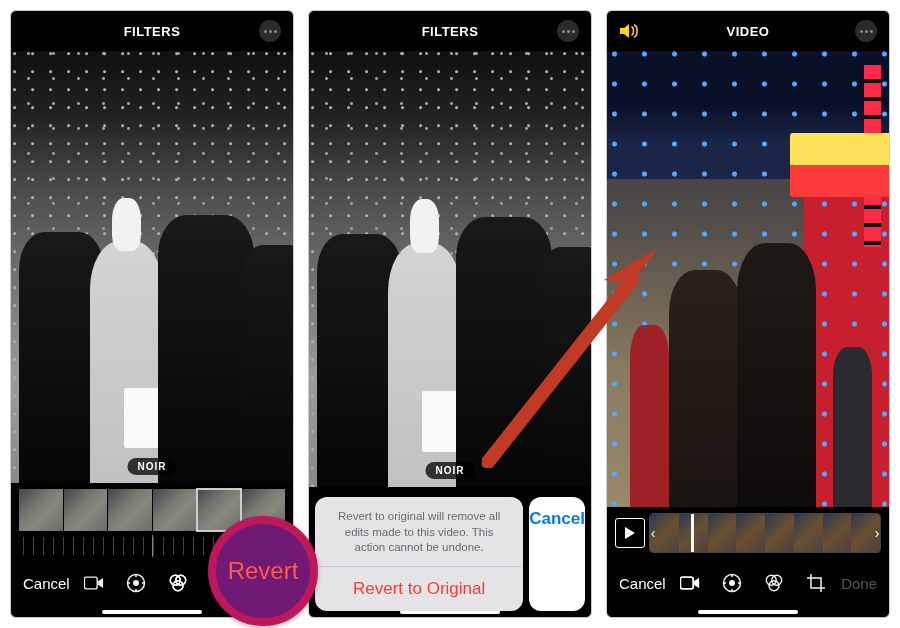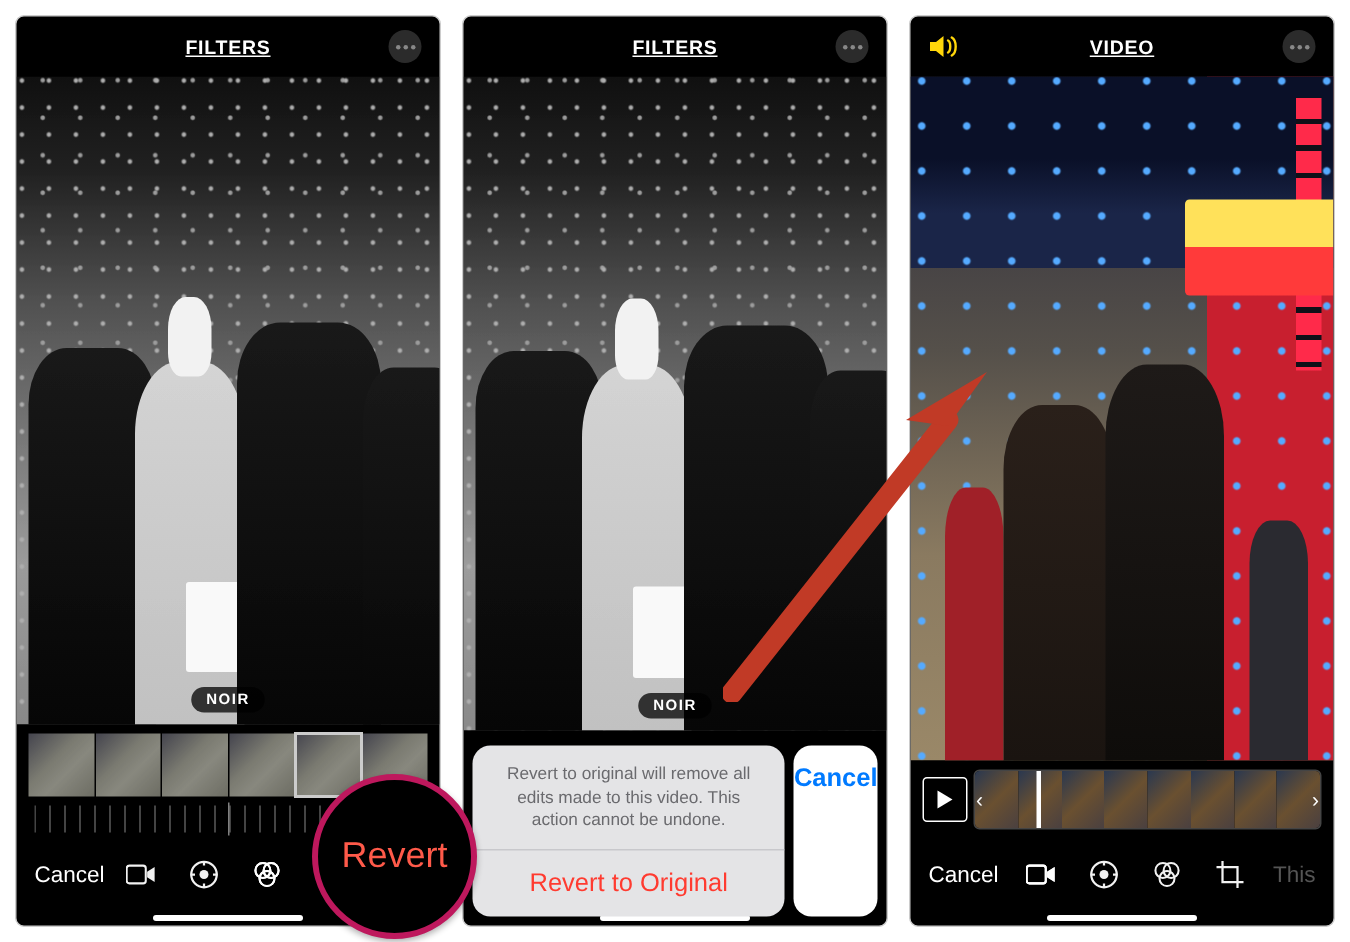--- a/index.html
+++ b/index.html
@@ -30,21 +30,20 @@
   .topbar {
     height: 40px;
     display: flex;
     align-items: center;
     justify-content: center;
     position: relative;
     color: #fff;
     font-size: 13px;
     font-weight: 600;
     letter-spacing: 0.5px;
-    text-decoration: underline;
   }
   .topbar .left-icon {
     position: absolute; left: 12px;
   }
   .topbar .right-icon {
     position: absolute; right: 12px;
     width: 22px; height: 22px;
     border-radius: 50%;
     background: #2b2b2b;
     display: flex; align-items: center; justify-content: center;
@@ -207,22 +206,22 @@
   .thumbs3::after  { right:-2px; content:"›"; }
   .thumbs3 .playhead {
     position:absolute; left:18%; top:-3px; bottom:-3px; width:3px; background:#fff; border-radius:2px;
   }
 
   
   .revert-circle {
     position:absolute;
     width: 110px; height: 110px;
     border-radius: 50%;
-    background: #000000;
-    border: 4px solid #be185d;
+    background: #701a75;
+    border: 8px solid #be185d;
     box-shadow: 0 2px 4px rgba(0,0,0,0.3);
     display:flex; align-items:center; justify-content:center;
     color: #ff5a4a;
     font-size: 24px; font-weight: 500;
     left: 208px; bottom: 2px;
     z-index: 50;
   }
 
   
   .arrow {
@@ -395,21 +394,21 @@
               <circle cx="14" cy="7" r="5.5" fill="none" stroke="#fff" stroke-width="1.5"></circle>
               <circle cx="11" cy="13" r="5.5" fill="none" stroke="#fff" stroke-width="1.5"></circle>
             </svg>
         </span>
         <span class="ic">
           <svg width="20" height="20" viewBox="0 0 20 20">
               <path d="M5 1v14h14M1 5h14v14" fill="none" stroke="#fff" stroke-width="1.5"></path>
             </svg>
         </span>
       </div>
-      <span class="link done dim">This</span>
+      <span class="link done dim">Done</span>
     </div>
     <div class="home-ind"></div>
   </div>
 
 </div>
 
 <div class="revert-circle">
   <span>Revert</span>
 </div>
 

